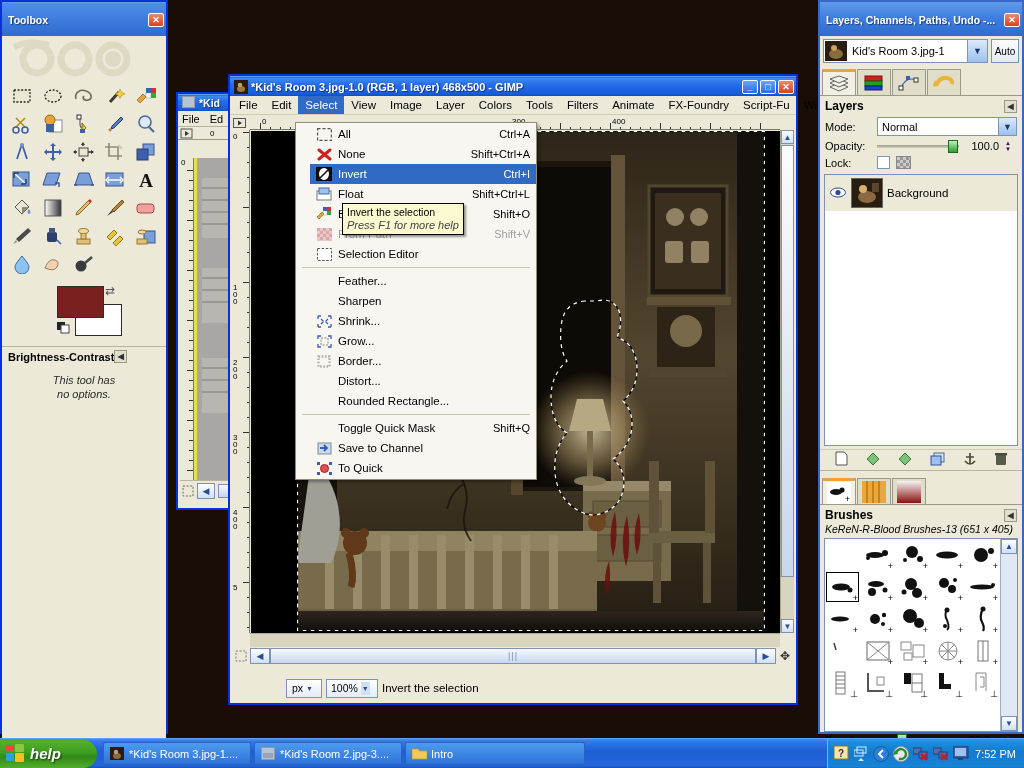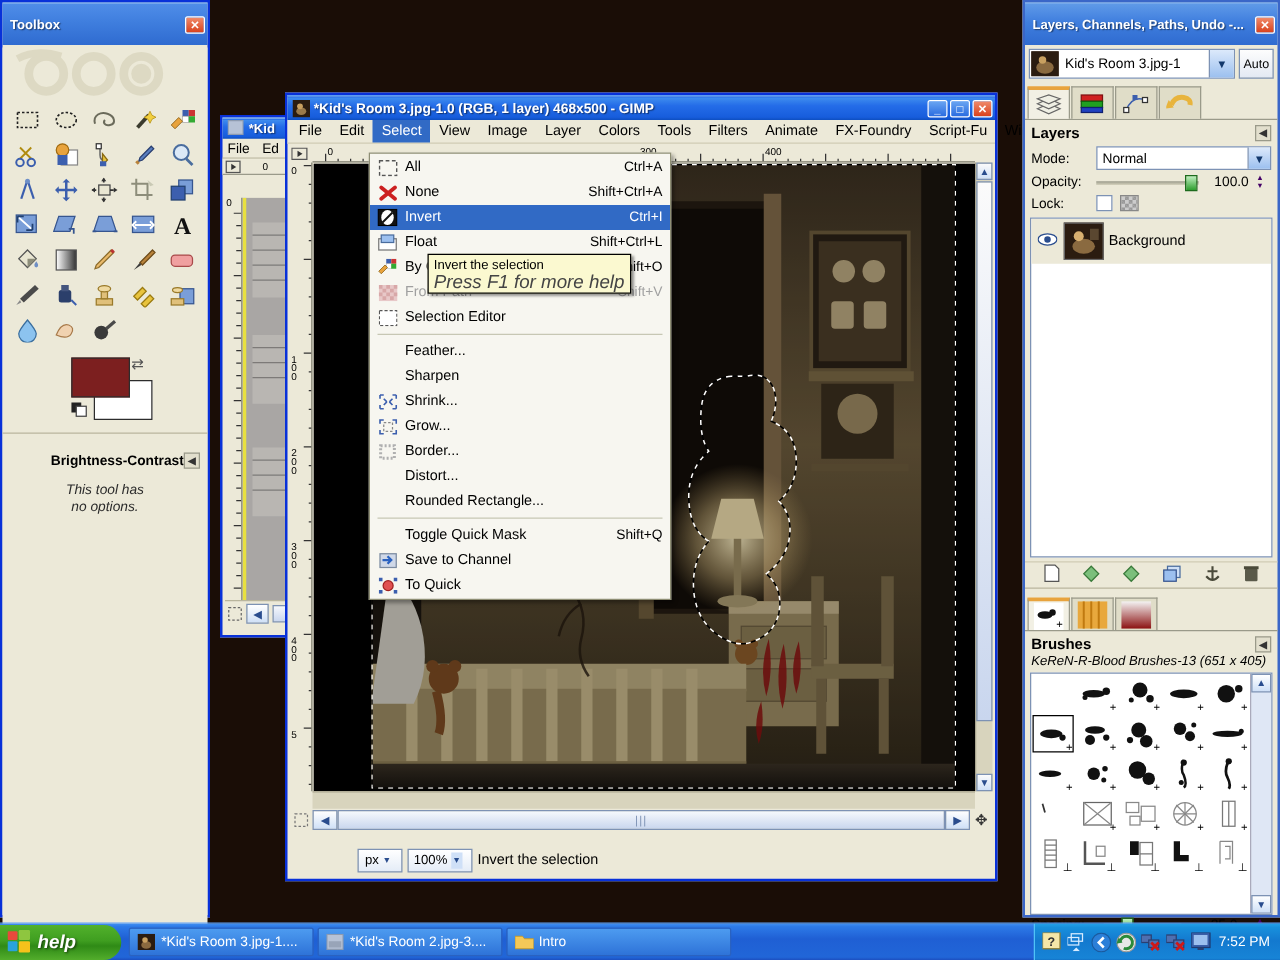--- a/index.html
+++ b/index.html
@@ -49,22 +49,22 @@
     height:28px; display:flex; align-items:center; justify-content:center;
     font-size:15px; color:#3b5a8c; cursor:default;
   }
   .tool svg { display:block; }
   .fgbg { position:relative; height:58px; margin-top:4px; }
   .fgbg .sw-fg { position:absolute; left:55px; top:2px; width:47px; height:32px; background:#7c1f1f; border:1px solid #2c2c2c; }
   .fgbg .sw-bg { position:absolute; left:73px; top:20px; width:47px; height:32px; background:#fff; border:1px solid #2c2c2c; }
   .fgbg .swarrow { position:absolute; left:103px; top:0px; font-size:12px; color:#555; }
   .fgbg .swreset { position:absolute; left:55px; top:36px; width:14px; height:14px; }
   .tool-opts-hdr {
-    border-top:1px solid #b9b59d; margin-top:4px; padding:15px 6px 0 6px;
-    display:flex; align-items:center; justify-content:flex-end;
+    border-top:1px solid #b9b59d; margin-top:4px; padding:3px 6px 0 6px;
+    display:flex; align-items:center; justify-content:flex-start;
     font-weight:bold; font-size:11px; color:#000;
   }
   .mini-btn { width:13px; height:13px; border:1px solid #9a9a8a; background:#e2dfcd; font-size:8px; line-height:11px; text-align:center; color:#333;}
   .tool-opts-body { text-align:center; font-style:italic; font-size:11px; color:#2a2a2a; padding-top:10px; line-height:14px; }
 
   
   #imgwin2 { left:176px; top:92px; width:106px; height:418px; border:2px solid #0831d9; background:#ece9d8; }
   #imgwin2 .xptitle { height:17px; }
   .iw2-menu { height:16px; border-bottom:1px solid #b9b59d; display:flex; gap:10px; padding-left:4px; align-items:center; font-size:11px;}
   .iw2-ruler-top { height:13px; background:#ece9d8; border-bottom:1px solid #9a9a8a; display:flex; align-items:center; font-size:8px; padding-left:2px;}
@@ -95,33 +95,33 @@
     height:19px; display:flex; align-items:center; padding:0 2px 0 5px; font-size:10.5px; gap:3px;
   }
   .statustext { font-size:11.5px; color:#000; }
 
   
   #selectmenu {
     position:absolute; left:295px; top:122px; width:242px;
     background:#f7f6f0; border:1px solid #8e8e74;
     box-shadow:2px 2px 3px rgba(0,0,0,.35); padding:1px 0; z-index:60;
   }
-  .mrow { display:flex; align-items:center; height:20px; padding:0 6px 0 4px; font-size:11.5px; color:#000; }
+  .mrow { display:flex; align-items:center; height:20px; padding:0 6px 0 4px; font-size:11.5px; color:#000;margin-left:14px; }
   .mrow.hl { background:#316ac5; color:#fff; }
   .mrow.disabled { color:#a0a0a0; }
   .mrow .mico { width:20px; height:16px; flex:0 0 20px; display:flex; align-items:center; justify-content:center; }
   .mrow .mlbl { flex:1; padding-left:4px; }
   .mrow .macc { font-size:11px; padding-left:18px; }
   .msep { height:1px; background:#c7c7b4; margin:3px 6px; }
   #tooltip {
     position:absolute; left:342px; top:203px; width:100px; z-index:70;
     background:#fbf9d0; border:1px solid #000; box-shadow:2px 2px 2px rgba(0,0,0,.4);
     padding:2px 4px; font-size:10.5px; line-height:13px; color:#000; white-space:nowrap; width:auto;
   }
-  #tooltip .tip2 { font-style:italic; font-size:15px; color:#444; }
+  #tooltip .tip2 { font-style:italic; font-size:11px; color:#444; }
 
   
   #dock { left:818px; top:0; width:206px; height:734px; border:2px solid #3a66c8; background:#ece9d8; }
   #dock .xptitle { background: linear-gradient(to bottom,#5f9ae8,#3f7ede 45%,#2f6bd0); }
   .dockbody { height:calc(100% - 18px); display:flex; flex-direction:column; }
   .imgsel { display:flex; align-items:center; gap:3px; padding:3px; }
   .imgsel .isbox { flex:1; display:flex; align-items:center; border:1px solid #7d92b4; background:#fff; height:24px; }
   .imgsel .thumb { width:22px; height:20px; margin:1px; background:#3a2a1c; }
   .imgsel .isname { flex:1; font-size:11px; padding-left:4px; }
   .drop { width:20px; height:22px; background:linear-gradient(to bottom,#dce9fb,#9cc0ef); border-left:1px solid #7d92b4; display:flex; align-items:center; justify-content:center; font-size:9px; color:#13386b;}

